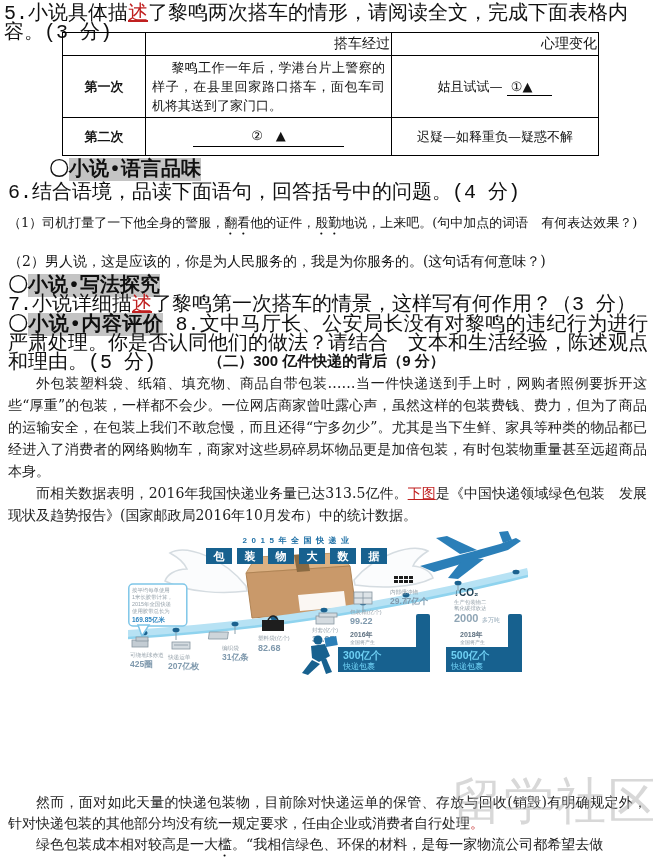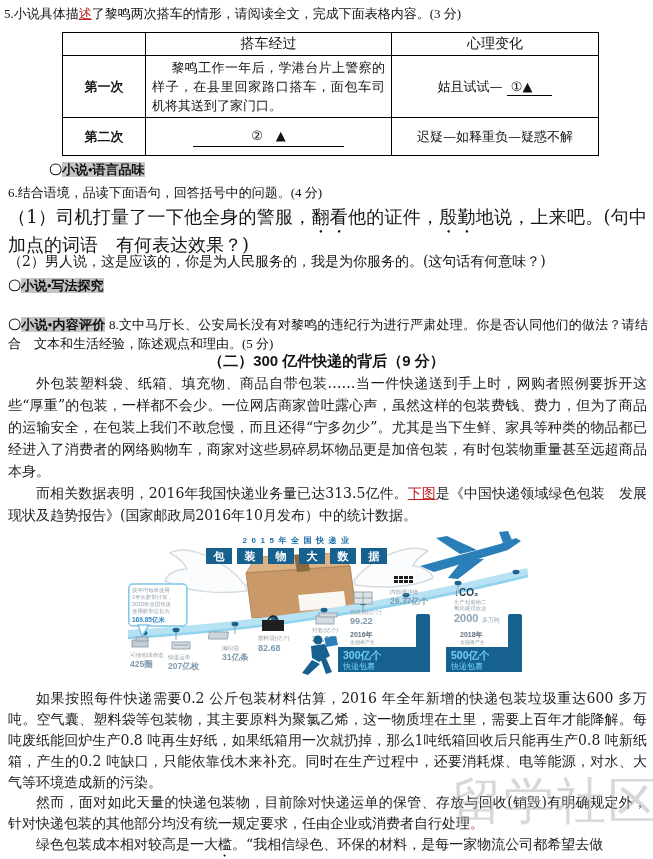--- a/index.html
+++ b/index.html
@@ -1,33 +1,33 @@
 <!DOCTYPE html>
 <html><head>
 <meta charset="utf-8">
 <style>
   html,body{margin:0;padding:0;background:#fff;}
   #page{position:relative;width:653px;height:859px;background:#ffffff;overflow:hidden;
         font-family:"Liberation Sans",sans-serif;color:#141414;}
   .abs{position:absolute;}
-  .stem{font-size:13px;line-height:19px;font-family:Liberation Serif, serif;color:#101010;}
+  .stem{font-size:20px;line-height:19px;font-family:Liberation Mono, monospace;color:#101010;}
   .kai{font-family:"DejaVu Serif",serif;}
   .red{color:#c02020;}
   .red-u{color:#c02020;text-decoration:underline;}
   .hl{background:#c4c4c4;font-weight:bold;}
   .circle{font-weight:bold;}
   .em-dots{-webkit-text-emphasis:filled dot #111;-webkit-text-emphasis-position:under left;
            text-emphasis:filled dot #111;text-emphasis-position:under left;}
   .para{position:absolute;left:8px;width:639px;text-align:justify;text-indent:2em;
         font-family:"DejaVu Serif",serif;font-size:14px;line-height:22px;color:#1d1d1d;}
   .tight{line-height:21px;}
   
   #q5-table{position:absolute;left:62px;top:32px;border-collapse:collapse;table-layout:fixed;}
   #q5-table td{border:1.5px solid #000;font-size:13px;vertical-align:middle;padding:2px 6px;}
-  #q5-table .hd{text-align:center;font-size:14px;height:20px;padding:1px;}
+  #q5-table .hd{text-align:right;font-size:14px;height:20px;padding:1px;}
   #q5-table .lbl{text-align:center;font-weight:bold;font-family:"DejaVu Serif",serif;}
   #q5-table .proc{font-family:"DejaVu Serif",serif;line-height:19px;text-align:justify;text-indent:1.5em;}
   #q5-table .psy{font-family:"DejaVu Serif",serif;text-align:center;}
   .ul1{display:inline-block;border-bottom:1.5px solid #000;padding:0 20px 1px 4px;}
   .ul2{display:inline-block;border-bottom:1.5px solid #000;padding:0 58px 1px 58px;}
   
   #infographic{position:absolute;left:128px;top:528px;width:400px;height:160px;}
   
   #watermark{position:absolute;left:452px;top:774px;width:200px;pointer-events:none;}
   #watermark .wm-big{font-size:50px;font-weight:normal;letter-spacing:2px;line-height:54px;
@@ -66,27 +66,30 @@
       <td class="psy">迟疑—如释重负—疑惑不解</td>
     </tr>
   </tbody>
     </table>
 
   <div class="abs stem" style="left:19px;top:160px;margin-left:30px;">
     <span class="circle">〇</span><span class="hl">小说•语言品味</span>
   </div>
 
   <div class="abs stem" style="left:8px;top:183px;width:640px;">6.结合语境，品读下面语句，回答括号中的问题。(4 分)</div>
-  <div class="abs kai" style="left:8px;top:206px;width:639px;font-size:18px;line-height:15px;text-align:justify;">
+  <div class="abs kai" style="left:8px;top:206px;width:639px;font-size:13px;line-height:33px;text-align:justify;">
     <span>（1）司机打量了一下他全身的警服，</span><span class="em-dots">翻看</span><span>他的证件，</span><span class="em-dots">殷勤</span><span>地说，上来吧。(句中加点的词语　有何表达效果？)</span>
   </div>
   <div class="abs kai" style="left:8px;top:253px;width:639px;font-size:14px;">（2）男人说，这是应该的，你是为人民服务的，我是为你服务的。(这句话有何意味？)</div>
 
   <div class="abs stem" style="left:8px;top:276px;">
     <span class="circle">〇</span><span class="hl">小说•写法探究</span>
+  </div>
+  <div class="abs stem" style="left:8px;top:295px;width:640px;">
+    <span>7.小说详细描</span><span class="red-u">述</span><span>了黎鸣第一次搭车的情景，这样写有何作用？（3 分）</span>
   </div>
 
   <div class="abs stem" style="left:8px;top:315px;width:640px;text-align:justify;">
     <span class="circle">〇</span><span class="hl">小说•内容评价</span>
     <span>8.文中马厅长、公安局长没有对黎鸣的违纪行为进行严肃处理。你是否认同他们的做法？请结合　文本和生活经验，陈述观点和理由。(5 分)</span>
   </div>
 
   <div class="abs" style="left:0;top:352px;width:653px;text-align:center;font-weight:bold;font-size:15px;">（二）300 亿件快递的背后（9 分）</div>
 
   <div class="para" style="top:372px;">外包装塑料袋、纸箱、填充物、商品自带包装……当一件快递送到手上时，网购者照例要拆开这些“厚重”的包装，一样都不会少。一位网店商家曾吐露心声，虽然这样的包装费钱、费力，但为了商品的运输安全，在包装上我们不敢怠慢，而且还得“宁多勿少”。尤其是当下生鲜、家具等种类的物品都已经进入了消费者的网络购物车，商家对这些易碎易坏物品更是加倍包装，有时包装物重量甚至远超商品本身。</div>
@@ -250,21 +253,20 @@
         <text x="332" y="109" font-size="7" font-weight="bold" fill="#5e7180">2018年</text>
         <text x="332" y="116" font-size="5" fill="#8d99a3">全国将产生</text>
         <rect x="380" y="86" width="14" height="58" rx="2" fill="#17618f"></rect>
         <rect x="318" y="119" width="76" height="25" fill="#17618f"></rect>
         <text x="323" y="131" font-size="10.5" font-weight="bold" fill="#6fd0f4">500亿个</text>
         <text x="323" y="141" font-size="8" fill="#6fd0f4">快递包裹</text>
       </g>
     </svg>
   </div>
 
-  <div class="para tight" style="top:688px;">如果按照每件快递需要0.2 公斤包装材料估算，2016 年全年新增的快递包装垃圾重达600 多万吨。空气囊、塑料袋等包装物，其主要原料为聚氯乙烯，这一物质埋在土里，需要上百年才能降解。每吨废纸能回炉生产0.8 吨再生好纸，如果纸箱用一次就扔掉，那么1吨纸箱回收后只能再生产0.8 吨新纸箱，产生的0.2 吨缺口，只能依靠伐木来补充。同时在生产过程中，还要消耗煤、电等能源，对水、大气等环境造成新的污染。</div>
   <div class="para tight" style="top:834px;">
     <span>绿色包装成本相对较高是一大</span><span class="em-dots">槛</span><span>。“我相信绿色、环保的材料，是每一家物流公司都希望去做</span>
   </div>
   <div class="para tight" style="top:792px;">
     <span>然而，面对如此天量的快递包装物，目前除对快递运单的保管、存放与回收(销毁)有明确规定外，针对快递包装的其他部分均没有统一规定要求，任由企业或消费者自行处理</span><span class="red">。</span>
   </div>
 
   <div id="watermark">
     <div class="wm-big">留学社区</div>
   </div>

